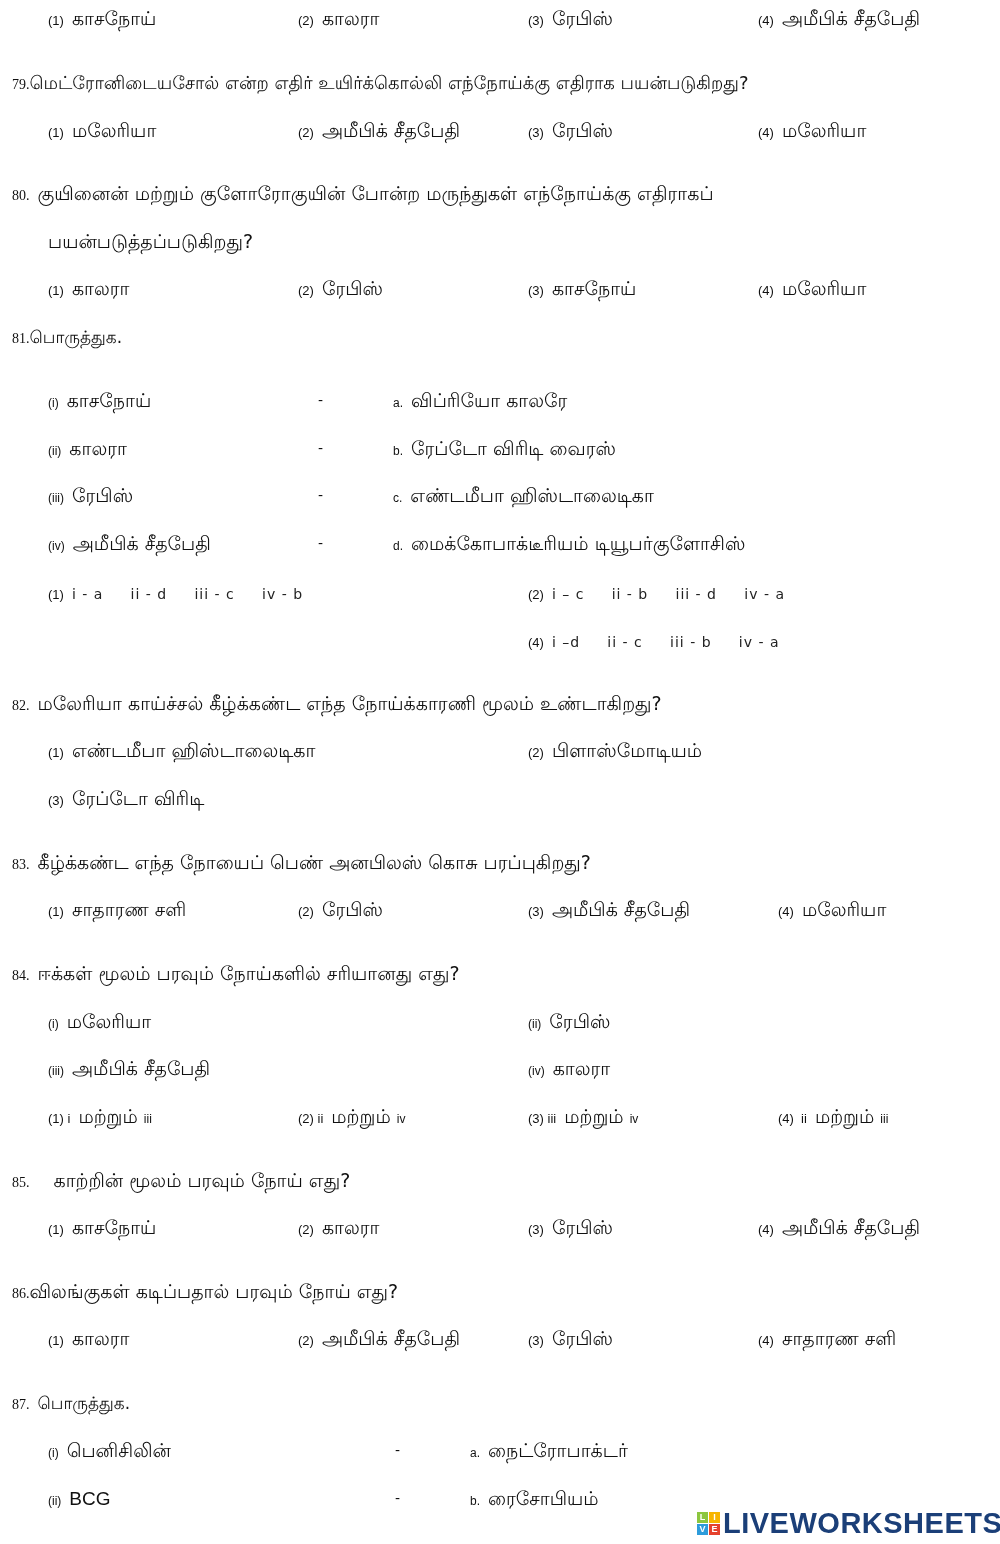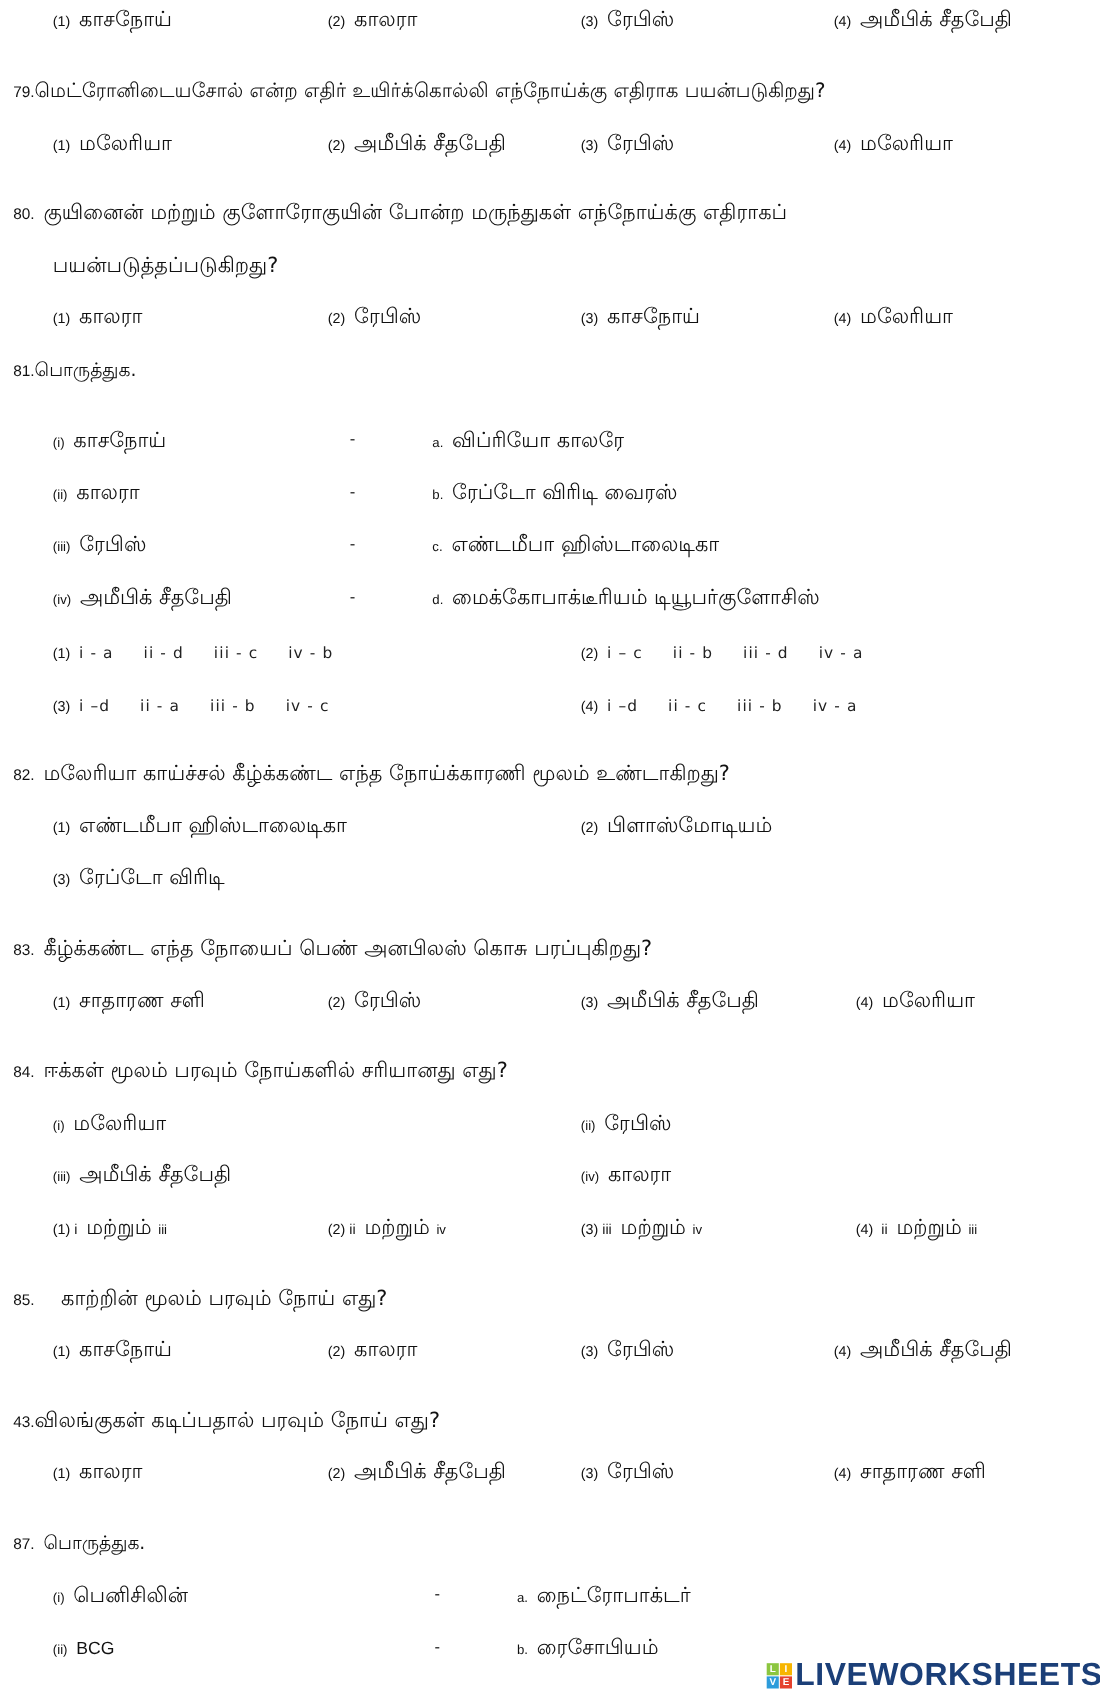--- a/index.html
+++ b/index.html
@@ -3,21 +3,21 @@
 <meta charset="utf-8">
 <style>
   html, body { margin: 0; padding: 0; background: #ffffff; }
   body {
     width: 1000px; height: 1544px; position: relative; overflow: hidden;
     font-family: "DejaVu Sans", "Liberation Sans", sans-serif; color: #111;
   }
   .line { position: absolute; left: 0; height: 30px; width: 808px; }
   .t { position: absolute; white-space: nowrap; font-size: 19px; line-height: 30px; }
   .num { font-size: 13px; margin-right: 8px; font-family: "Liberation Sans", sans-serif; }
-  .qn { font-size: 14px; font-family: Liberation Sans, sans-serif; }
+  .qn { font-size: 14px; font-family: Liberation Serif, serif; }
   .rn { font-size: 12px; margin-right: 8px; font-family: "Liberation Sans", sans-serif; }
   .m { font-family: "DejaVu Sans", sans-serif; font-size: 14px; letter-spacing: 1px; color:#222; }
   .dash { font-size: 14px; }
   .logo { position: absolute; left: 697px; top: 1508px; height: 30px; display: flex; align-items: center; }
   .logo-grid { display: grid; grid-template-columns: 11px 11px; grid-template-rows: 11px 11px; gap: 1px; margin-right: 3px; }
   .logo-grid span { font: bold 9px "Liberation Sans", sans-serif; color: #fff; text-align: center; line-height: 11px; }
   .logo-text { font: bold 29px "Liberation Sans", sans-serif; color: #1b3f78; letter-spacing: 0.5px; }
 </style>
 </head>
 <body>
@@ -73,21 +73,20 @@
 <div class="line" style="top:528px">
   <span class="t" style="left:48px"><span class="rn">(iv)</span><span>அமீபிக் சீதபேதி</span></span>
   <span class="t dash" style="left:318px">-</span>
   <span class="t" style="left:393px"><span class="rn">d.</span><span>மைக்கோபாக்டீரியம் டியூபர்குளோசிஸ்</span></span>
 </div>
 <div class="line" style="top:577px">
   <span class="t" style="left:48px"><span class="num">(1)</span><span class="m" style="white-space:pre">i - a     ii - d     iii - c     iv - b</span></span>
   <span class="t" style="left:528px"><span class="num">(2)</span><span class="m" style="white-space:pre">i – c     ii - b     iii - d     iv - a</span></span>
 </div>
 <div class="line" style="top:625px">
-  <span class="t" style="left:48px"><span class="num">(3)</span><span class="m" style="white-space:pre">i –d     ii - a     iii - b     iv - c</span></span>
   <span class="t" style="left:528px"><span class="num">(4)</span><span class="m" style="white-space:pre">i –d     ii - c     iii - b     iv - a</span></span>
 </div>
 
 <div class="line" style="top:688px">
   <span class="t" style="left:12px"><span class="qn" style="margin-right:8px">82.</span><span>மலேரியா காய்ச்சல் கீழ்க்கண்ட எந்த நோய்க்காரணி மூலம் உண்டாகிறது?</span></span>
 </div>
 <div class="line" style="top:735px">
   <span class="t" style="left:48px"><span class="num">(1)</span><span>எண்டமீபா ஹிஸ்டாலைடிகா</span></span>
   <span class="t" style="left:528px"><span class="num">(2)</span><span>பிளாஸ்மோடியம்</span></span>
 </div>
@@ -127,39 +126,39 @@
   <span class="t" style="left:12px"><span class="qn" style="margin-right:24px">85.</span><span>காற்றின் மூலம் பரவும் நோய் எது?</span></span>
 </div>
 <div class="line" style="top:1212px">
   <span class="t" style="left:48px"><span class="num">(1)</span><span>காசநோய்</span></span>
   <span class="t" style="left:298px"><span class="num">(2)</span><span>காலரா</span></span>
   <span class="t" style="left:528px"><span class="num">(3)</span><span>ரேபிஸ்</span></span>
   <span class="t" style="left:758px"><span class="num">(4)</span><span>அமீபிக் சீதபேதி</span></span>
 </div>
 
 <div class="line" style="top:1276px">
-  <span class="t" style="left:12px"><span class="qn">43.</span><span>விலங்குகள் கடிப்பதால் பரவும் நோய் எது?</span></span>
+  <span class="t" style="left:12px"><span class="qn">86.</span><span>விலங்குகள் கடிப்பதால் பரவும் நோய் எது?</span></span>
 </div>
 <div class="line" style="top:1323px">
   <span class="t" style="left:48px"><span class="num">(1)</span><span>காலரா</span></span>
   <span class="t" style="left:298px"><span class="num">(2)</span><span>அமீபிக் சீதபேதி</span></span>
   <span class="t" style="left:528px"><span class="num">(3)</span><span>ரேபிஸ்</span></span>
   <span class="t" style="left:758px"><span class="num">(4)</span><span>சாதாரண சளி</span></span>
 </div>
 
 <div class="line" style="top:1388px">
   <span class="t" style="left:12px;font-size:17px"><span class="qn" style="margin-right:8px">87.</span><span>பொருத்துக.</span></span>
 </div>
 <div class="line" style="top:1435px">
   <span class="t" style="left:48px"><span class="rn">(i)</span><span>பெனிசிலின்</span></span>
   <span class="t dash" style="left:395px">-</span>
   <span class="t" style="left:470px"><span class="rn">a.</span><span>நைட்ரோபாக்டர்</span></span>
 </div>
 <div class="line" style="top:1483px">
-  <span class="t" style="left:48px"><span class="rn">(ii)</span><span style="font-size:16px;font-family:'Liberation Sans',sans-serif">BCG</span></span>
+  <span class="t" style="left:48px"><span class="rn">(ii)</span><span style="font-size:19px;font-family:'Liberation Sans',sans-serif">BCG</span></span>
   <span class="t dash" style="left:395px">-</span>
   <span class="t" style="left:470px"><span class="rn">b.</span><span>ரைசோபியம்</span></span>
 </div>
 
 <div class="logo">
   <div class="logo-grid">
     <span style="background:#8cc63f">L</span>
     <span style="background:#f7b500">I</span>
     <span style="background:#2d9cdb">V</span>
     <span style="background:#e5412d">E</span>

